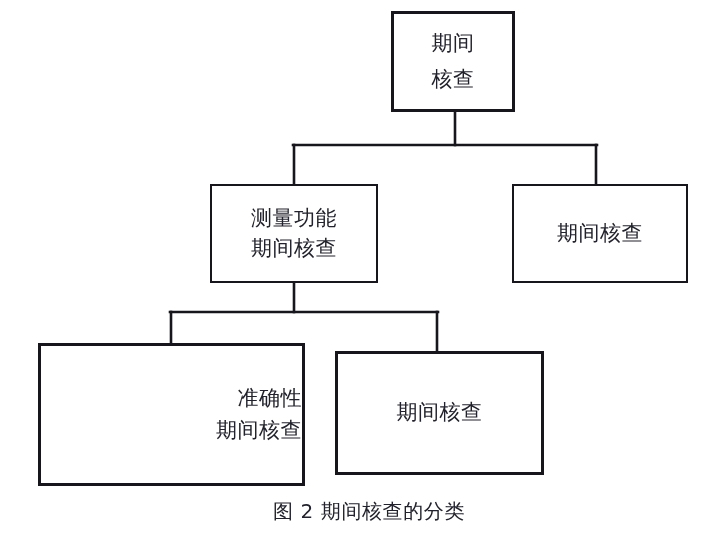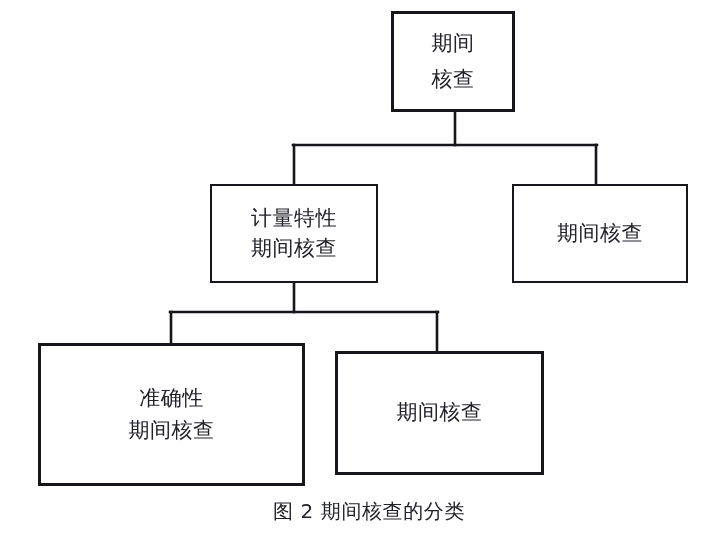--- a/index.html
+++ b/index.html
@@ -68,20 +68,21 @@
     width: 176px;
     height: 99px;
     border-width: 2px;
   }
   #node-accuracy {
     left: 38px;
     top: 343px;
     width: 267px;
     height: 143px;
     border-width: 3px;
+    align-items: flex-end;
   }
   #node-accuracy .node-line { line-height: 1.52; }
   #node-other {
     left: 335px;
     top: 351px;
     width: 209px;
     height: 124px;
     border-width: 3px;
   }
   #figure-caption {
@@ -113,21 +114,21 @@
       <line x1="437" y1="312" x2="437" y2="352"></line>
     </g>
   </svg>
 
   <div class="node-box" id="node-root">
     <span class="node-line">期间</span>
     <span class="node-line">核查</span>
   </div>
 
   <div class="node-box" id="node-metrology">
-    <span class="node-line">计量特性</span>
+    <span class="node-line">测量功能</span>
     <span class="node-line">期间核查</span>
   </div>
 
   <div class="node-box" id="node-function">
     <span class="node-line">期间核查</span>
   </div>
 
   <div class="node-box" id="node-accuracy">
     <span class="node-line">准确性</span>
     <span class="node-line">期间核查</span>

